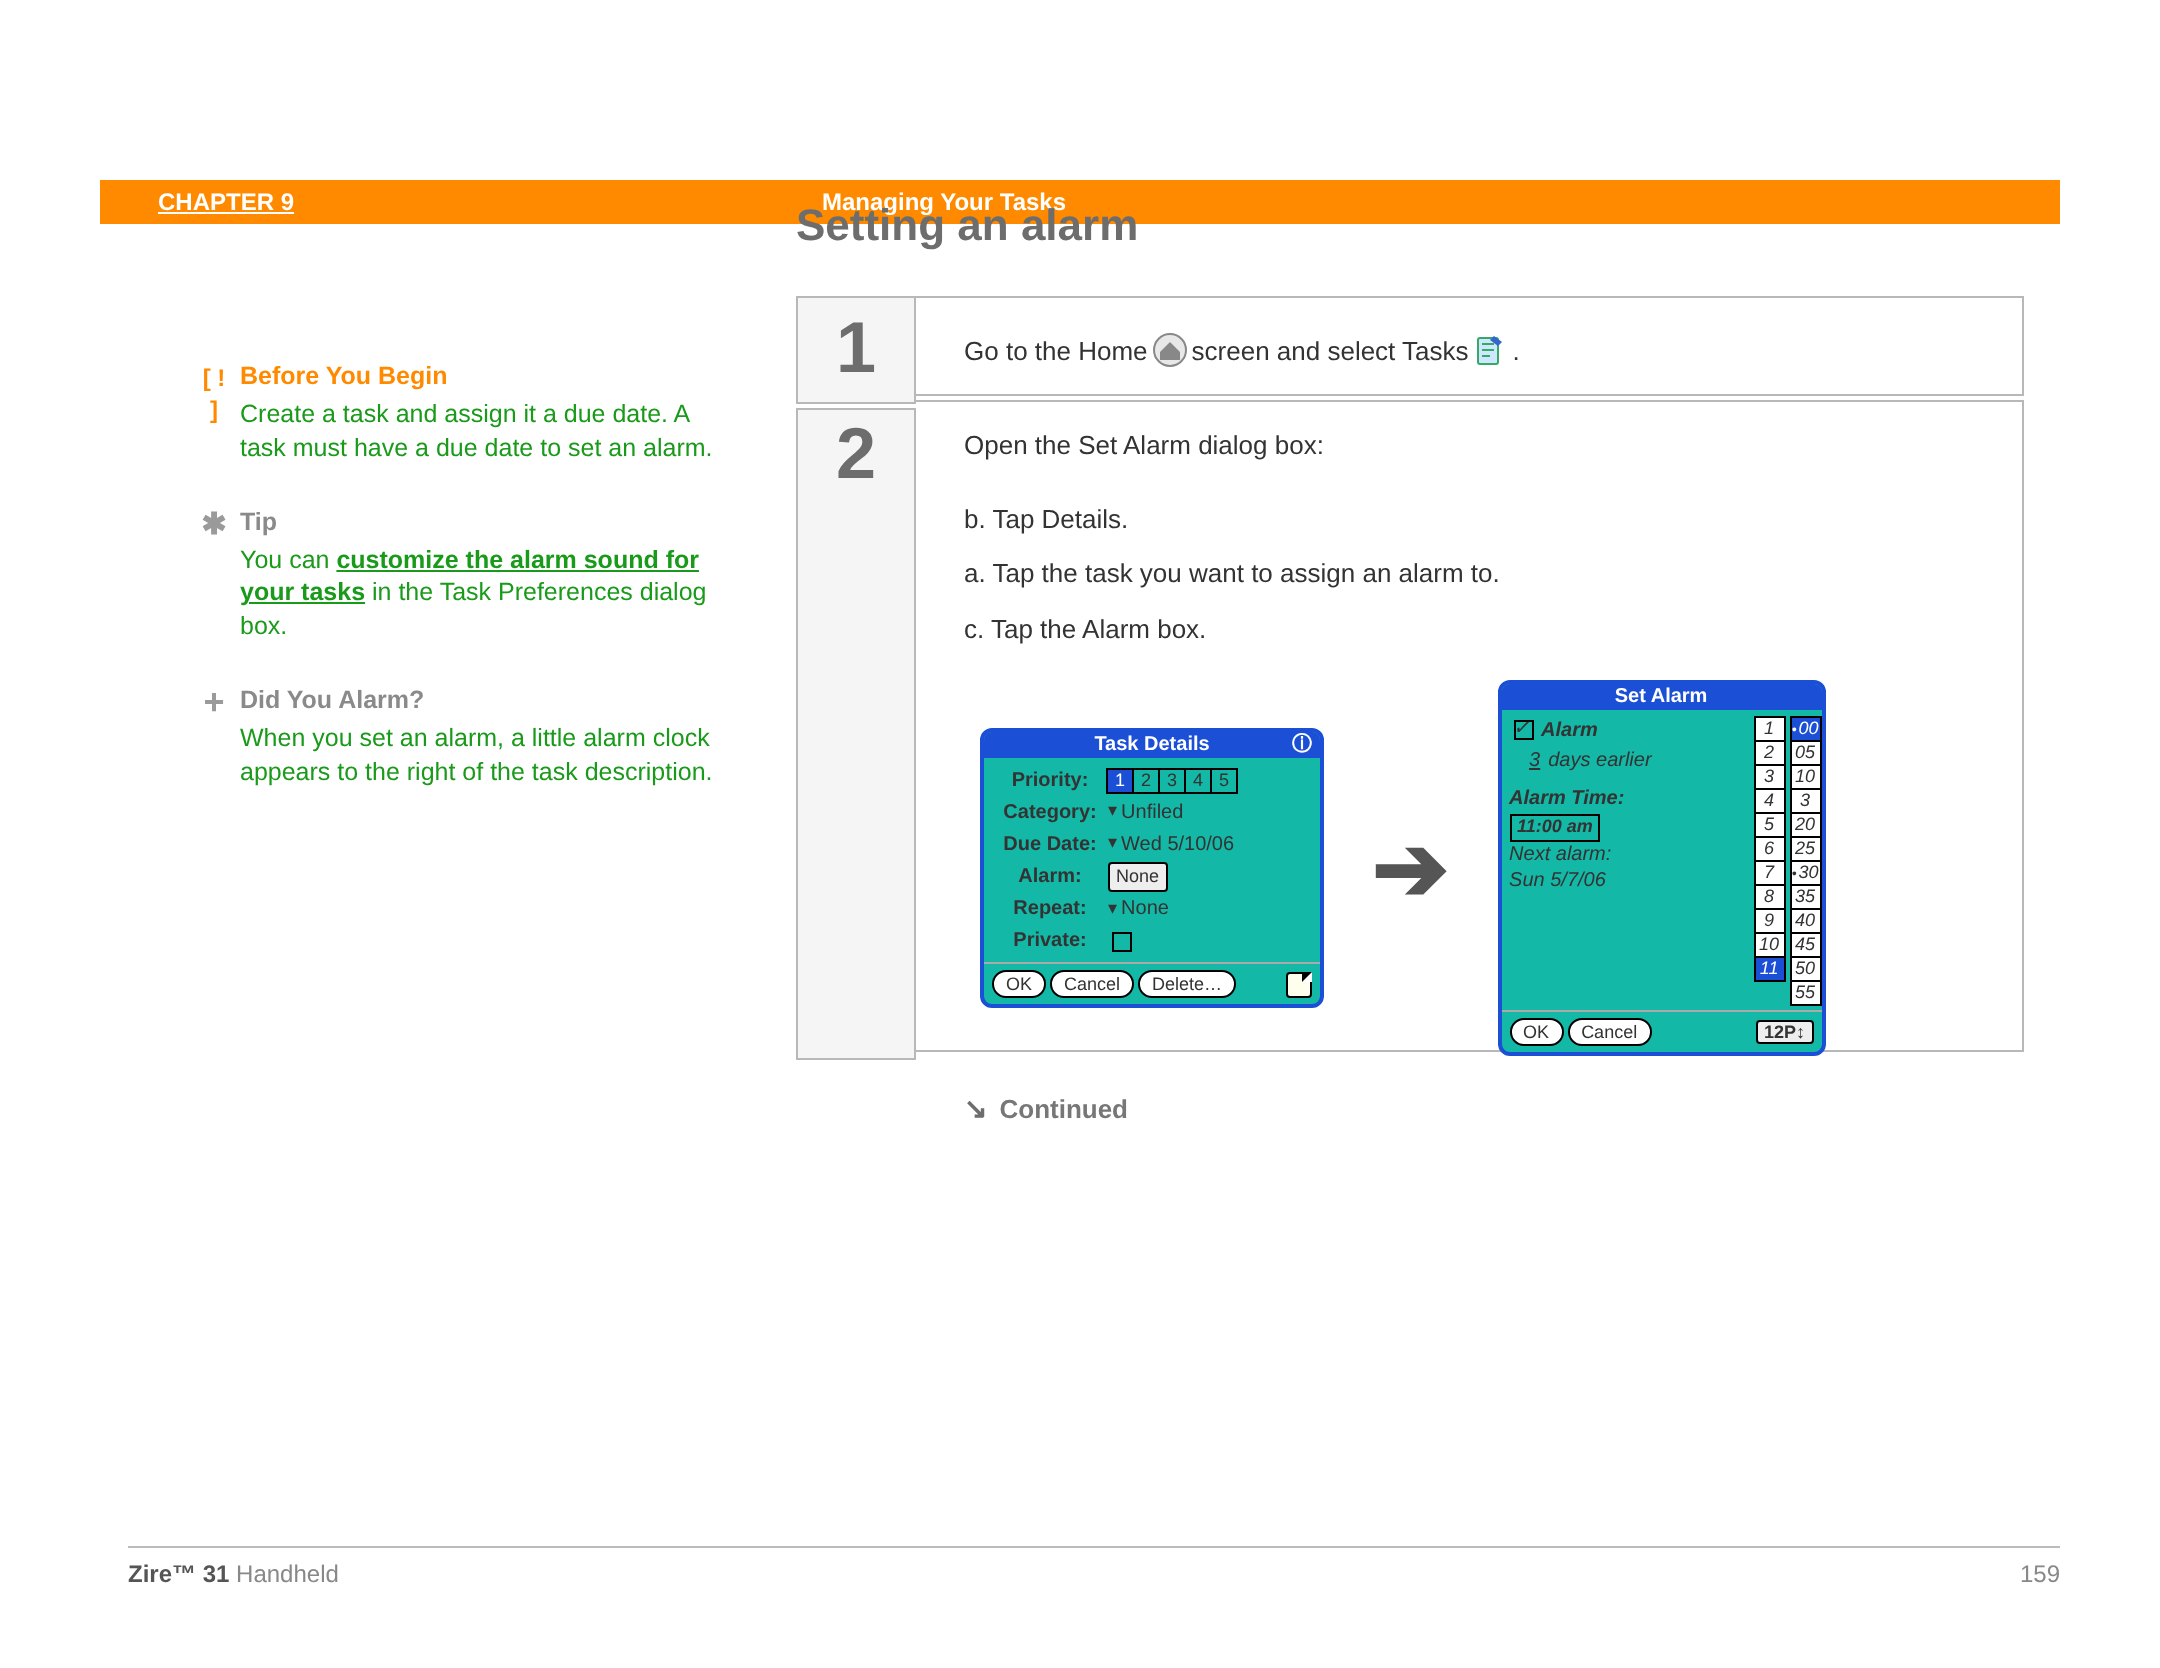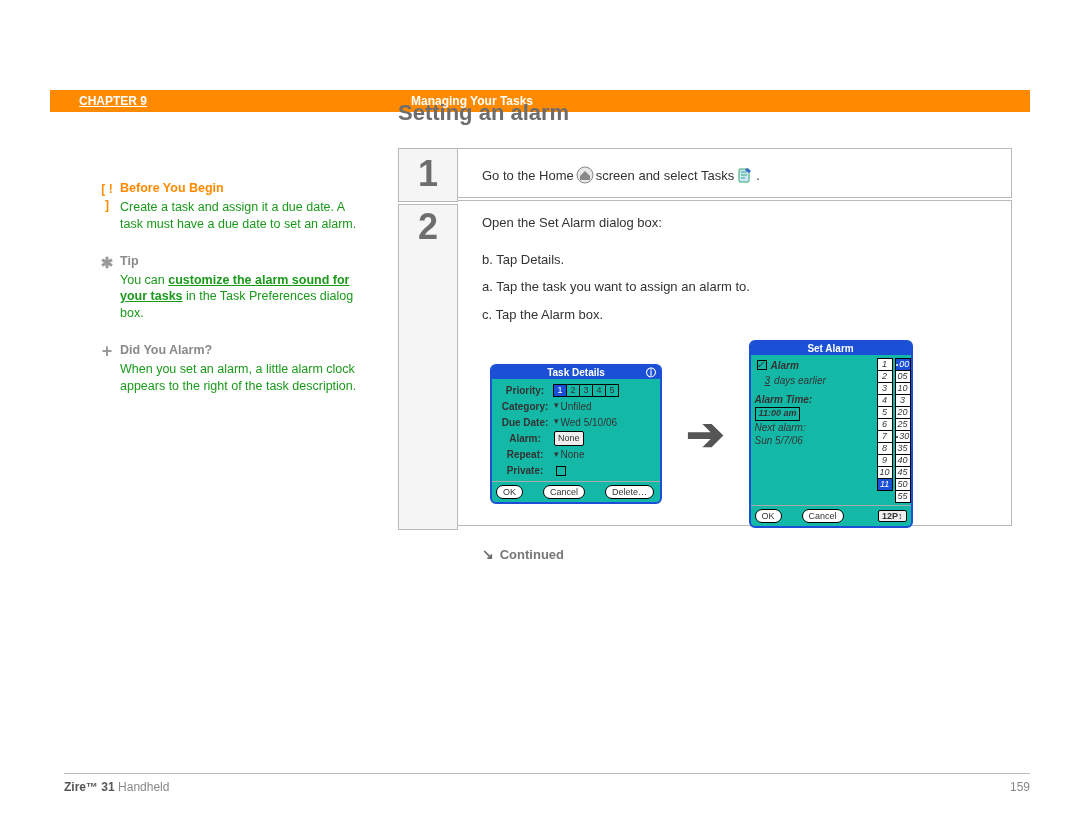--- a/index.html
+++ b/index.html
@@ -183,21 +183,21 @@
   }
   .palm-row { display:flex; align-items:center; margin-bottom:1px;}
   .palm-label { font-weight:bold; min-width:54px; text-align:center; padding-right:2px;}
   .priority-cells { display:flex; }
   .pcell { border:1px solid #000; width:12px; height:11px; text-align:center; font-size:9px; line-height:11px; margin-left:-1px;}
   .pcell.sel { background:#1a4fd6; color:#fff; }
   .dd { font-size:9px; margin-right:2px;}
   .palm-checkbox { display:inline-block; width:8px; height:8px; border:1px solid #000; margin-left:2px; position:relative;}
   .palm-checkbox.checked::after{content:'✓';position:absolute;top:-3px;left:-1px;font-size:10px;}
   .palm-boxbtn { display:inline-block; border:1px solid #000; padding:0 3px; font-size:9px; border-radius:2px; background:#eee;}
-  .palm-btnrow { border-top: 1px solid #aaa; padding: 3px 4px; display:flex; gap:20px; align-items:center;}
+  .palm-btnrow { border-top: 1px solid #aaa; padding: 3px 4px; display:flex; gap:2px; align-items:center;}
   .palm-btn { border:1px solid #000; border-radius:8px; padding:0 6px; font-size:9px; height:12px; line-height:12px; background:#fff;}
   .palm-note { width:11px; height:11px; border:1px solid #000; border-radius:2px; margin-left:auto; position:relative; background:#ffe;}
   .palm-note::after{content:'';position:absolute;right:-1px;top:-1px;border-right:5px solid #fff;border-top:5px solid #000;width:0;height:0;}
 
   
   .setalarm-body { display:flex; padding:4px 0 2px 4px; gap:2px;font-style:italic;}
   .sa-left { flex:1; font-size:10px; line-height:1.3;}
   .sa-col { display:flex; flex-direction:column; width:16px;}
   .sa-cell { border:1px solid #000; margin-top:-1px; height:11px; font-size:9px; text-align:center; line-height:11px; background:#fff;}
   .sa-cell.sel { background:#1a4fd6; color:#fff;}

